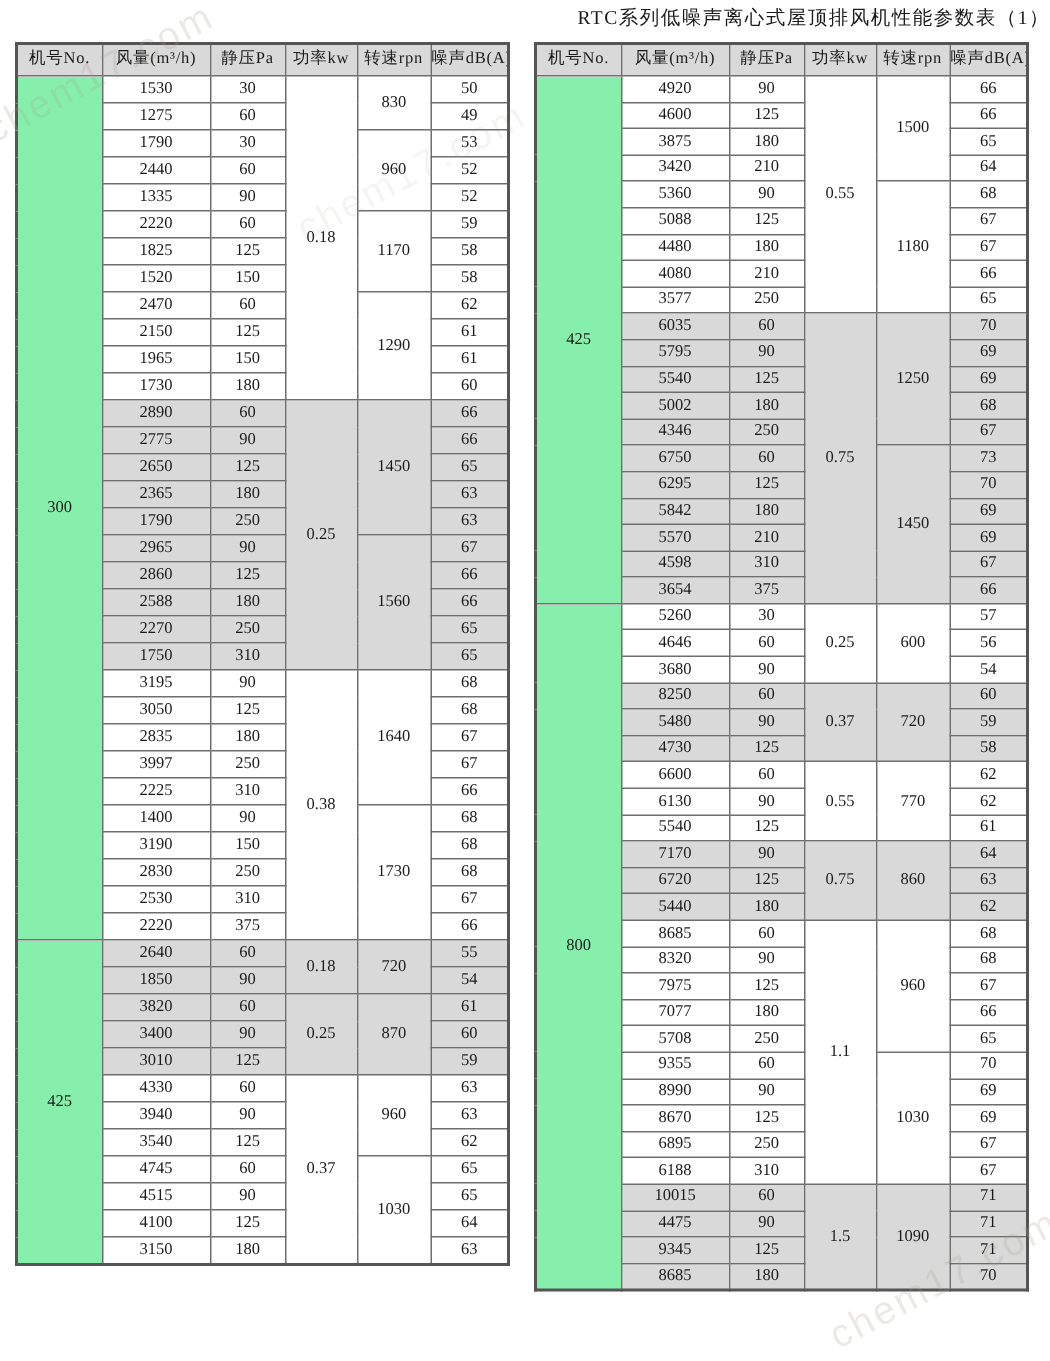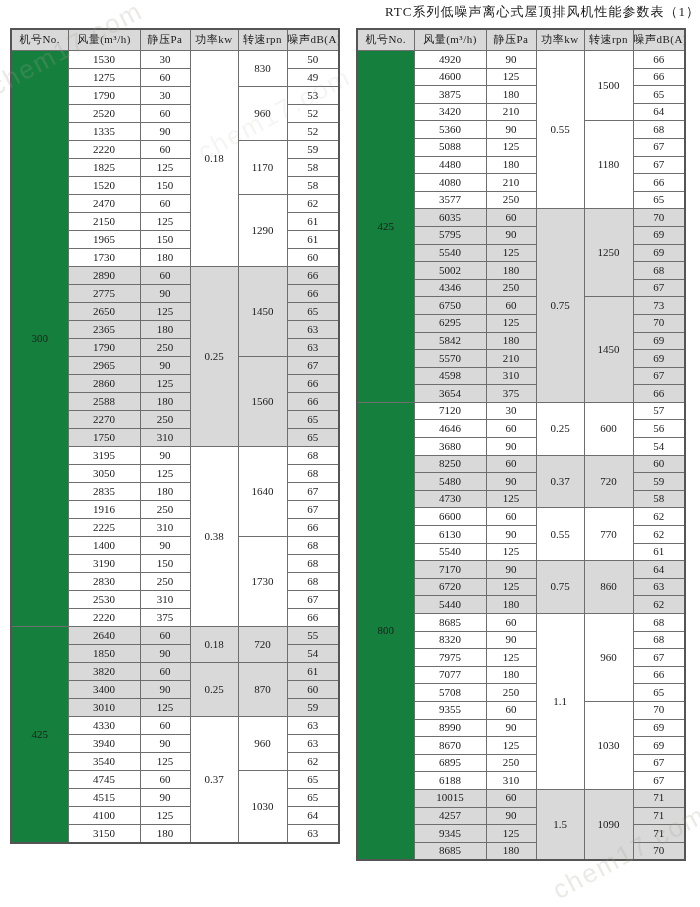--- a/index.html
+++ b/index.html
@@ -41,21 +41,21 @@
     padding:0; font-size:11px; line-height:1.05;
     overflow:hidden; white-space:nowrap;
   }
   .perf th {
     background:#d9d9d9; height:20px;
     font-weight:normal; font-size:11px; letter-spacing:0.5px;
   }
   .t-left td  { height:17px; }
   .t-right td { height:16.6px; }
   .perf td.shaded { background:#d9d9d9; }
-  .perf td.model  { background:#15803d; }
+  .perf td.model  { background:#86efac; }
 
   .c1{width:57px}.c2{width:72px}.c3{width:50px}.c4{width:48px}.c5{width:49px}.c6{width:52px}
 
   .wm {
     position:absolute;
     font-family:"Liberation Sans","DejaVu Sans",sans-serif;
     font-size:26px; letter-spacing:2px;
     color:#a89f93; opacity:0.22;
     transform:rotate(-28deg);
     pointer-events:none; user-select:none;
@@ -107,21 +107,21 @@
             <td class="num">60</td>
             <td class="num">49</td>
           </tr>
           <tr>
             <td class="num">1790</td>
             <td class="num">30</td>
             <td class="num" rowspan="3">960</td>
             <td class="num">53</td>
           </tr>
           <tr>
-            <td class="num">2520</td>
+            <td class="num">2440</td>
             <td class="num">60</td>
             <td class="num">52</td>
           </tr>
           <tr>
             <td class="num">1335</td>
             <td class="num">90</td>
             <td class="num">52</td>
           </tr>
           <tr>
             <td class="num">2220</td>
@@ -224,21 +224,21 @@
             <td class="num">3050</td>
             <td class="num">125</td>
             <td class="num">68</td>
           </tr>
           <tr>
             <td class="num">2835</td>
             <td class="num">180</td>
             <td class="num">67</td>
           </tr>
           <tr>
-            <td class="num">1916</td>
+            <td class="num">3997</td>
             <td class="num">250</td>
             <td class="num">67</td>
           </tr>
           <tr>
             <td class="num">2225</td>
             <td class="num">310</td>
             <td class="num">66</td>
           </tr>
           <tr>
             <td class="num">1400</td>
@@ -458,21 +458,21 @@
             <td class="num shaded">310</td>
             <td class="num shaded">67</td>
           </tr>
           <tr>
             <td class="num shaded">3654</td>
             <td class="num shaded">375</td>
             <td class="num shaded">66</td>
           </tr>
           <tr>
             <td class="model" rowspan="26">800</td>
-            <td class="num">7120</td>
+            <td class="num">5260</td>
             <td class="num">30</td>
             <td class="num" rowspan="3">0.25</td>
             <td class="num" rowspan="3">600</td>
             <td class="num">57</td>
           </tr>
           <tr>
             <td class="num">4646</td>
             <td class="num">60</td>
             <td class="num">56</td>
           </tr>
@@ -586,21 +586,21 @@
             <td class="num">67</td>
           </tr>
           <tr>
             <td class="num shaded">10015</td>
             <td class="num shaded">60</td>
             <td class="num shaded" rowspan="4">1.5</td>
             <td class="num shaded" rowspan="4">1090</td>
             <td class="num shaded">71</td>
           </tr>
           <tr>
-            <td class="num shaded">4257</td>
+            <td class="num shaded">4475</td>
             <td class="num shaded">90</td>
             <td class="num shaded">71</td>
           </tr>
           <tr>
             <td class="num shaded">9345</td>
             <td class="num shaded">125</td>
             <td class="num shaded">71</td>
           </tr>
           <tr>
             <td class="num shaded">8685</td>

